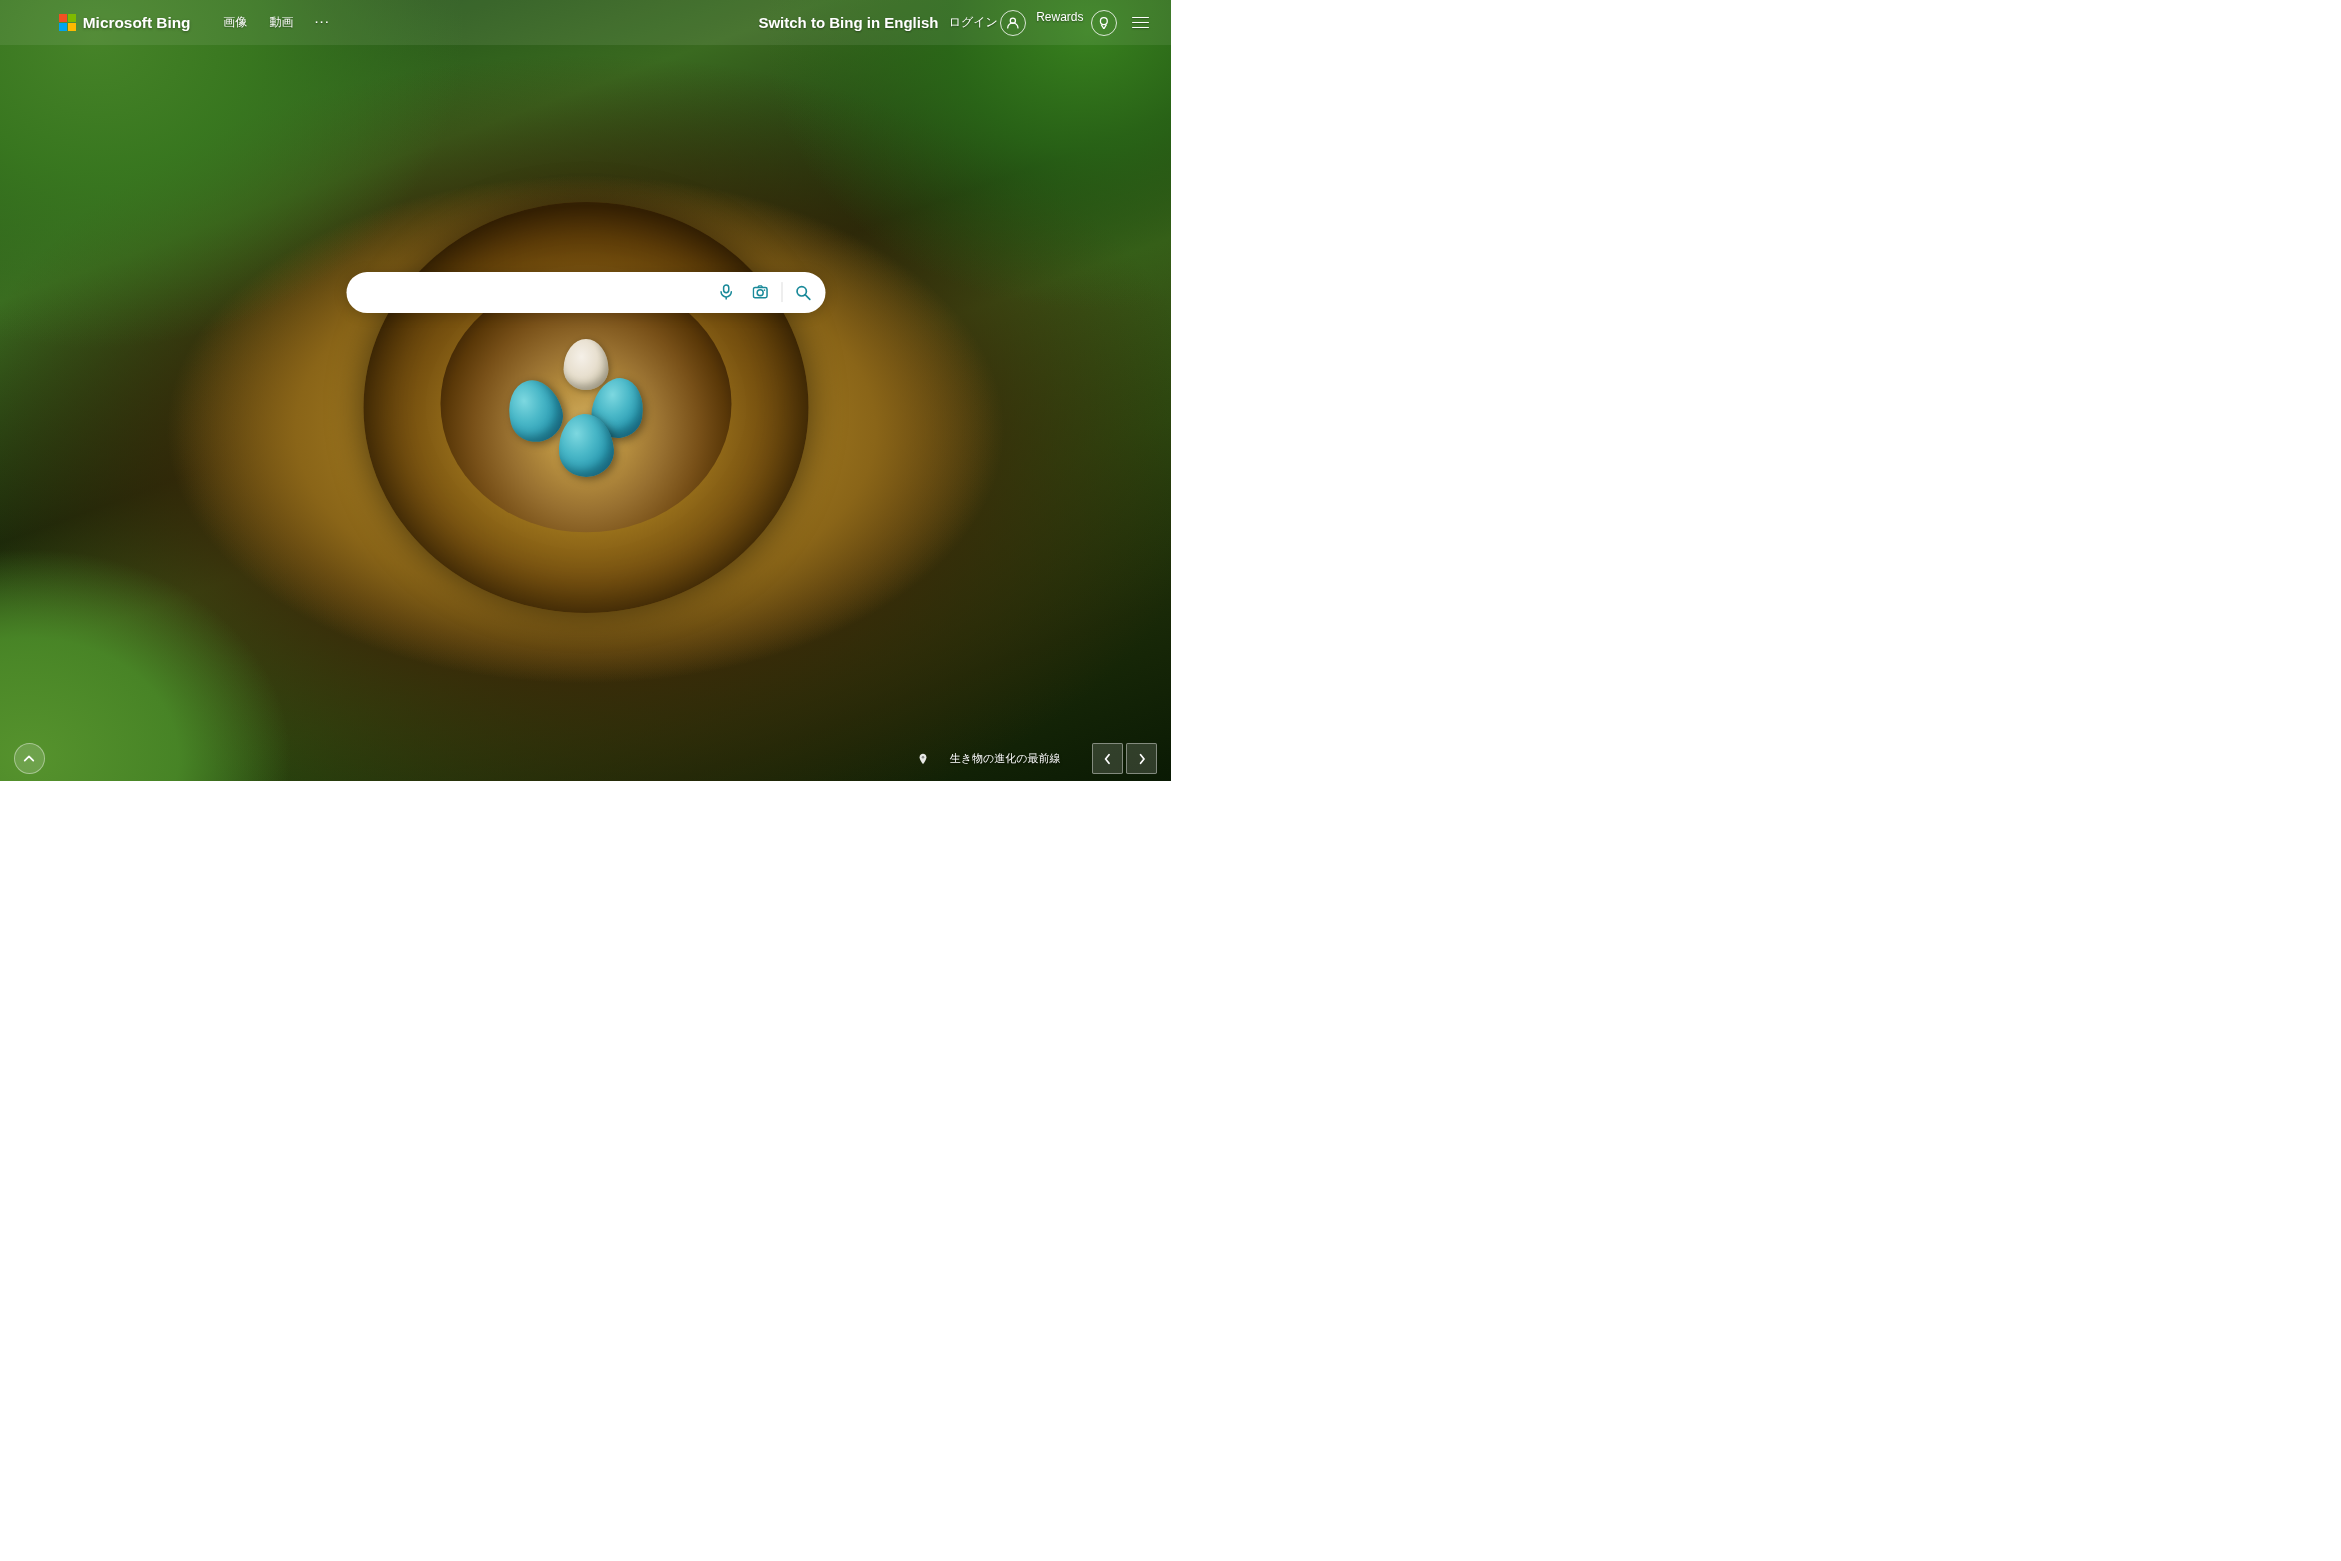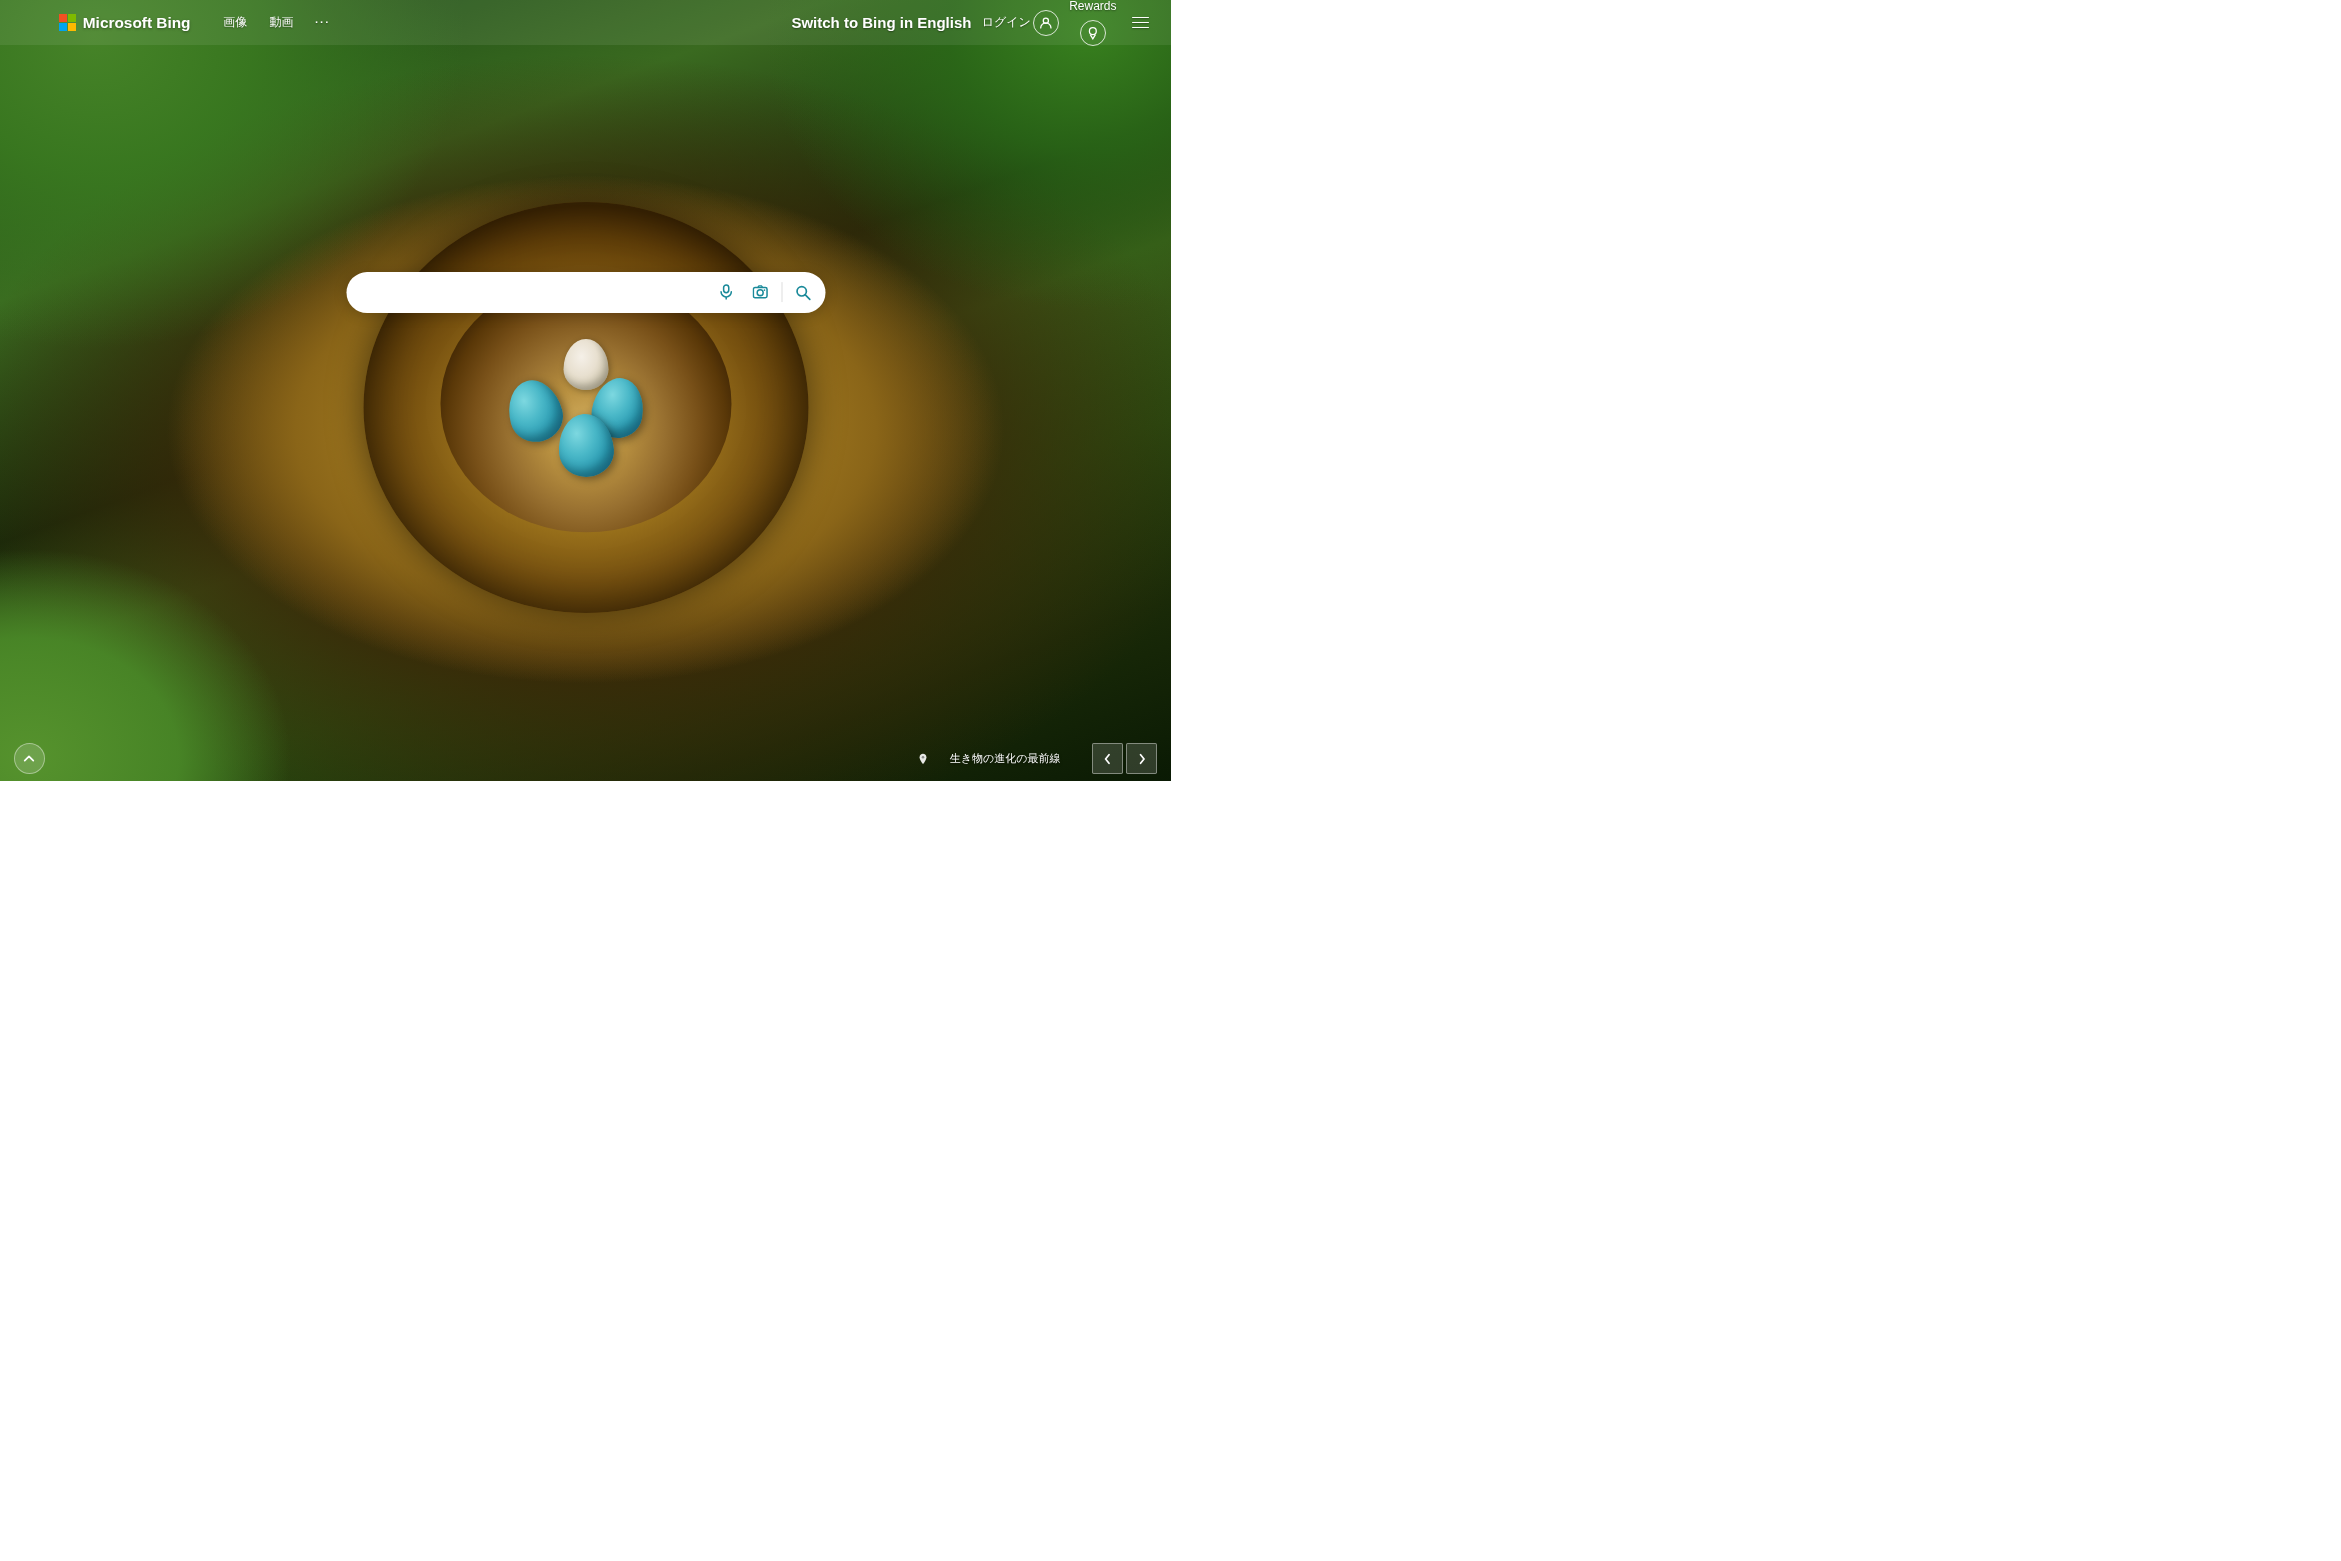--- a/index.html
+++ b/index.html
@@ -241,27 +241,25 @@
       border: 1.3px solid rgba(255,255,255,0.8);
       display: flex;
       align-items: center;
       justify-content: center;
       color: white;
       font-size: 13.7px;
     }
 
     .rewards-btn {
       display: flex;
-      align-items: center;
       gap: 7px;
       color: white;
       font-size: 12px;
       text-shadow: 0 0.9px 1.7px rgba(0,0,0,0.4);
       cursor: pointer;
-      flex-direction: column;
     }
 
     .rewards-icon-circle {
       width: 26px;
       height: 26px;
       border-radius: 50%;
       border: 1.3px solid rgba(255,255,255,0.8);
       display: flex;
       align-items: center;
       justify-content: center;

